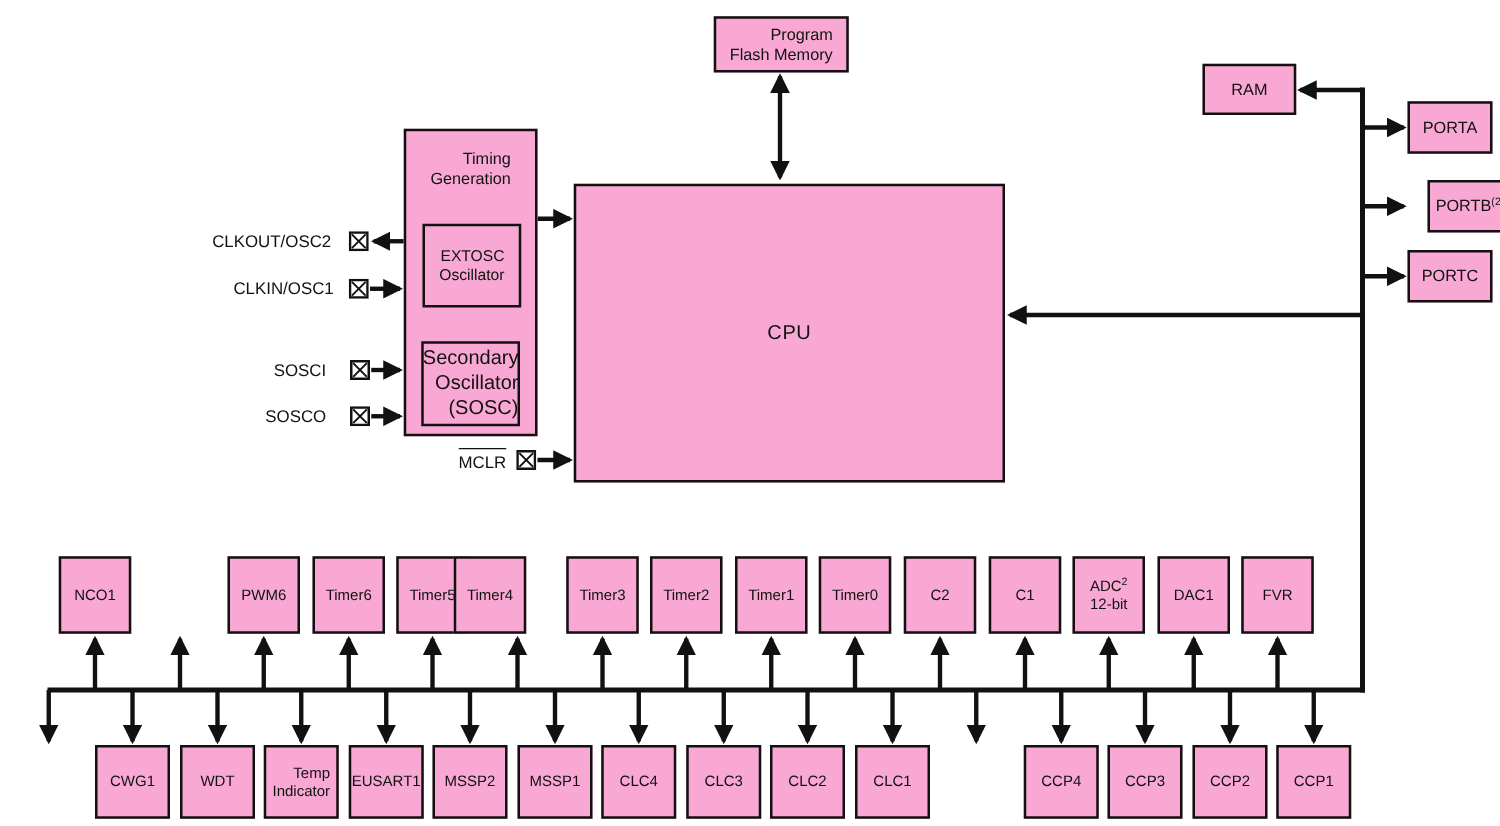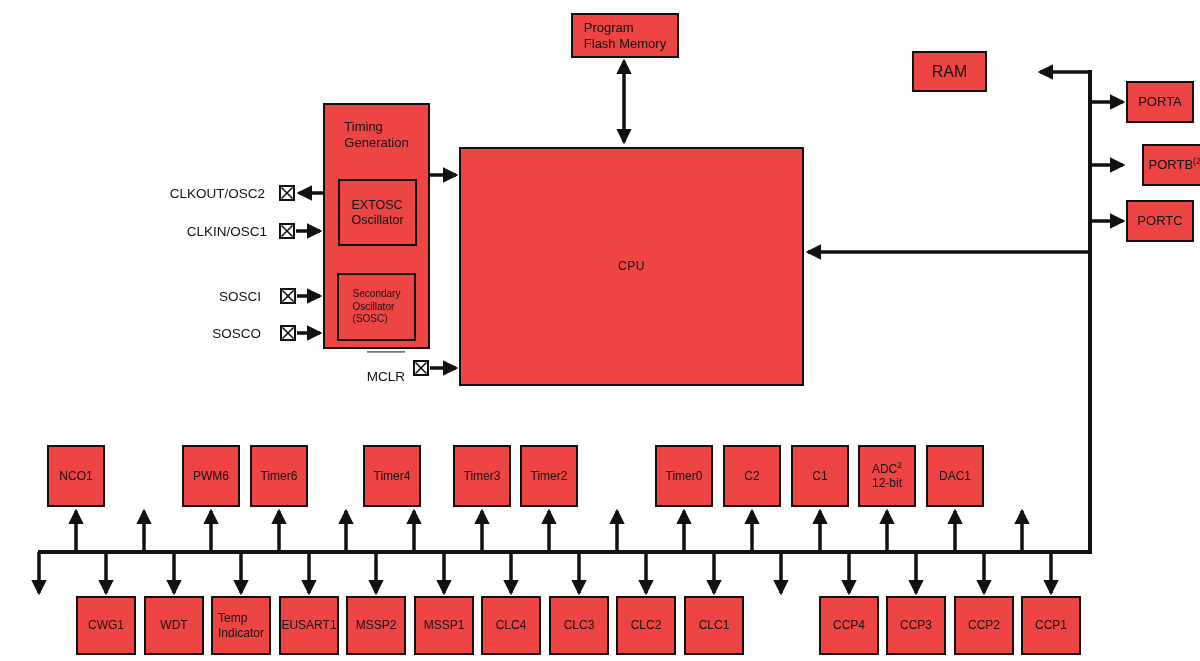--- a/index.html
+++ b/index.html
@@ -7,46 +7,46 @@
     position:relative; width:1200px; height:661px; background:#fff;
     font-family:"Liberation Sans","DejaVu Sans",sans-serif; color:#111;
     overflow:hidden;
   }
   svg.wires { position:absolute; left:0; top:0; width:1200px; height:661px; }
   svg.wires line { stroke:#111; }
   .w3 { stroke-width:3.5px; }
   .w4 { stroke-width:4px; stroke-linecap:square; }
 
   .box {
-    position:absolute; background:#ef4444; border:2px solid #111;
+    position:absolute; background:#f9a8d4; border:2px solid #111;
     display:flex; align-items:center; justify-content:center;
-    text-align:left; box-sizing:border-box; line-height:1.2;
+    text-align:right; box-sizing:border-box; line-height:1.2;
   }
   .lines { display:flex; flex-direction:column; }
   .mid  { top:445px; width:58px; height:62px; font-size:12px; }
   .bot  { top:596px; width:60px; height:59px; font-size:12px; }
 
   .pfm   { left:571px; top:13px;  width:108px; height:45px; font-size:13px; }
-  .ram   { left:912px; top:51px;  width:75px;  height:41px; font-size:16px; }
+  .ram   { left:962px; top:51px;  width:75px;  height:41px; font-size:13px; }
   .port  { left:1126px; width:68px; height:42px; font-size:13px; }
   .porta { top:81px; }  .portb { top:144px;margin-left:16px; } .portc { top:200px; }
   .timing{ left:323px; top:103px; width:107px; height:246px;
            align-items:flex-start; padding-top:14px; font-size:13px; }
   .extosc{ left:338px; top:179px; width:79px; height:67px; font-size:12.5px; }
-  .sosc  { left:337px; top:273px; width:79px; height:68px; font-size:10px; line-height:1.25; }
-  .cpu   { left:459px; top:147px; width:345px; height:239px; font-size:12px; letter-spacing:.5px; }
+  .sosc  { left:337px; top:273px; width:79px; height:68px; font-size:16px; line-height:1.25; }
+  .cpu   { left:459px; top:147px; width:345px; height:239px; font-size:16px; letter-spacing:.5px; }
 
   sup { font-size:8.5px; line-height:0; }
 
   .pin { position:absolute; width:16px; height:16px; }
   .pinlabel {
     position:absolute; font-size:13.5px; white-space:nowrap;
     transform:translateY(-50%); text-align:right;
   }
-  .overbar { display:inline-block; border-top:1.6px solid #111; padding-top:18px; line-height:1.05; }
+  .overbar { display:inline-block; border-top:1.6px solid #111; padding-top:4px; line-height:1.05; }
 </style>
 </head>
 <body>
 
 <div class="stage">
 
   <svg class="wires" viewBox="0 0 1200 661" xmlns="http://www.w3.org/2000/svg">
     <defs>
       <marker id="ah" viewBox="0 0 10 10" refX="8.5" refY="5" markerWidth="4.5" markerHeight="4.5" orient="auto-start-reverse" markerUnits="strokeWidth">
         <path d="M0 0 L10 5 L0 10 z" fill="#111"></path>
@@ -150,46 +150,55 @@
 
   <div class="box mid" style="left:47px">
       <span>NCO1</span>
     </div>
   <div class="box mid" style="left:182px">
       <span>PWM6</span>
     </div>
   <div class="box mid" style="left:250px">
       <span>Timer6</span>
     </div>
+  <div class="box mid" style="left:317px">
+      <span>Timer5</span>
+    </div>
   <div class="box mid" style="left:363px">
       <span>Timer4</span>
     </div>
   <div class="box mid" style="left:453px">
       <span>Timer3</span>
     </div>
   <div class="box mid" style="left:520px">
       <span>Timer2</span>
     </div>
+  <div class="box mid" style="left:588px">
+      <span>Timer1</span>
+    </div>
   <div class="box mid" style="left:655px">
       <span>Timer0</span>
     </div>
   <div class="box mid" style="left:723px">
       <span>C2</span>
     </div>
   <div class="box mid" style="left:791px">
       <span>C1</span>
     </div>
   <div class="box mid" style="left:858px">
     <div class="lines">
         <span><span>ADC</span><sup>2</sup></span>
         <span>12-bit</span>
       </div>
   </div>
   <div class="box mid" style="left:926px">
       <span>DAC1</span>
+    </div>
+  <div class="box mid" style="left:993px">
+      <span>FVR</span>
     </div>
 
   <div class="box bot" style="left:76px">
       <span>CWG1</span>
     </div>
   <div class="box bot" style="left:211px">
     <div class="lines">
         <span>Temp</span>
         <span>Indicator</span>
       </div>

